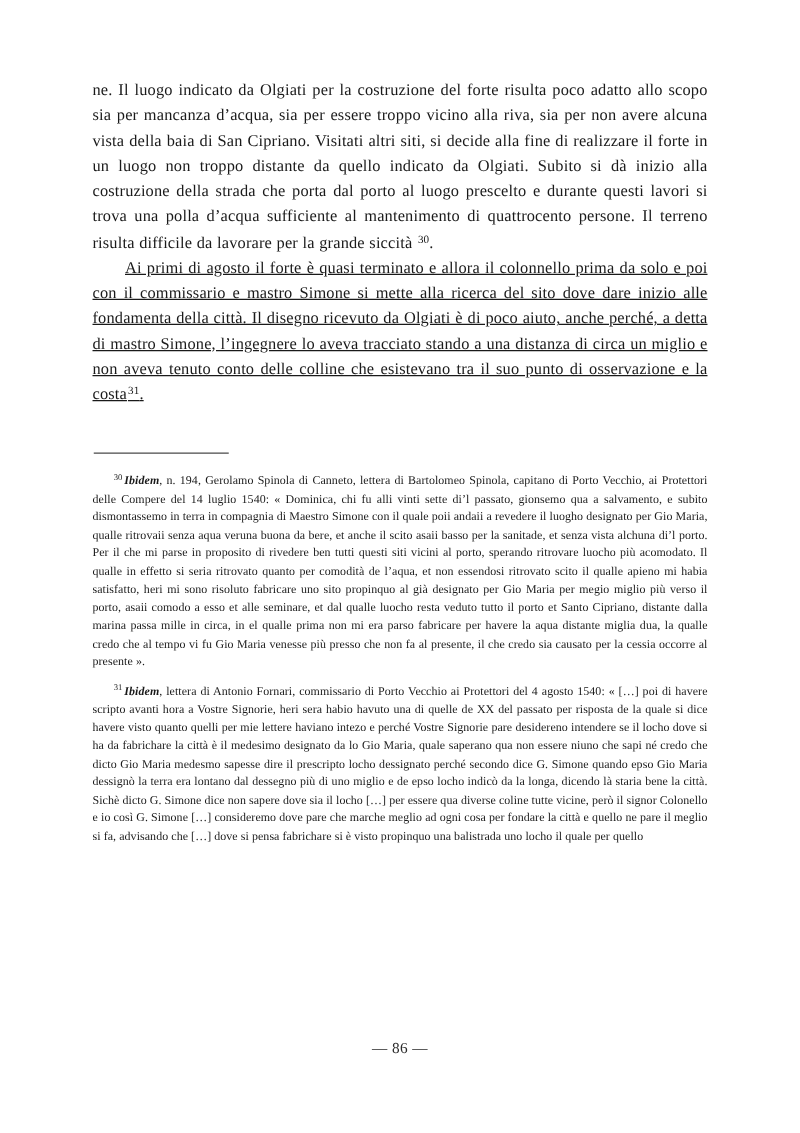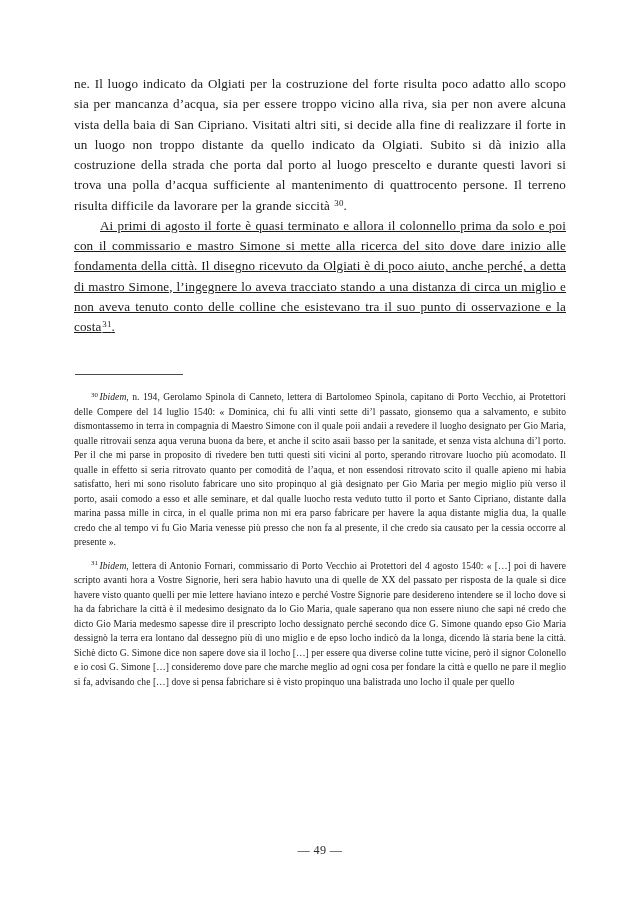--- a/index.html
+++ b/index.html
@@ -9,21 +9,21 @@
     background: #ffffff;
   }
   body {
     font-family: "Liberation Serif", "DejaVu Serif", serif;
     color: #1a1a1a;
   }
   .page {
     position: relative;
     width: 640px;
     height: 892px;
-    margin: 12px auto;
+    margin: 0 auto;
     background: #ffffff;
     overflow: hidden;
     box-sizing: border-box;
   }
   .textblock {
     position: absolute;
     left: 74px;
     top: 62px;
     width: 492px;
   }
@@ -85,20 +85,21 @@
     margin-top: 8.5px;
   }
   .fn-par .fn-mark {
     font-size: 0.72em;
     line-height: 0;
     vertical-align: 0.45em;
     margin-right: 1.5px;
   }
   .it {
     font-style: italic;
+    font-weight: bold;
   }
   
   .folio {
     position: absolute;
     left: 0;
     top: 830px;
     width: 640px;
     text-align: center;
     font-size: 12.2px;
     line-height: 16px;
@@ -116,15 +117,15 @@
     <p class="body-par"><span>Ai primi di agosto il forte è quasi terminato e allora il colonnello prima da solo e poi con il commissario e mastro Simone si mette alla ricerca del sito dove dare inizio alle fondamenta della città. Il disegno ricevuto da Olgiati è di poco aiuto, anche perché, a detta di mastro Simone, l’ingegnere lo aveva tracciato stando a una distanza di circa un miglio e non aveva tenuto conto delle colline che esistevano tra il suo punto di osservazione e la costa</span><sup>31</sup><span>.</span></p>
   </div>
 
   <hr class="fn-rule">
 
   <div class="footnotes">
     <p class="fn-par"><span class="fn-mark">30</span><span class="it">Ibidem</span><span>, n. 194, Gerolamo Spinola di Canneto, lettera di Bartolomeo Spinola, capitano di Porto Vecchio, ai Protettori delle Compere del 14 luglio 1540: « Dominica, chi fu alli vinti sette di’l passato, gionsemo qua a salvamento, e subito dismontassemo in terra in compagnia di Maestro Simone con il quale poii andaii a revedere il luogho designato per Gio Maria, qualle ritrovaii senza aqua veruna buona da bere, et anche il scito asaii basso per la sanitade, et senza vista alchuna di’l porto. Per il che mi parse in proposito di rivedere ben tutti questi siti vicini al porto, sperando ritrovare luocho più acomodato. Il qualle in effetto si seria ritrovato quanto per comodità de l’aqua, et non essendosi ritrovato scito il qualle apieno mi habia satisfatto, heri mi sono risoluto fabricare uno sito propinquo al già designato per Gio Maria per megio miglio più verso il porto, asaii comodo a esso et alle seminare, et dal qualle luocho resta veduto tutto il porto et Santo Cipriano, distante dalla marina passa mille in circa, in el qualle prima non mi era parso fabricare per havere la aqua distante miglia dua, la qualle credo che al tempo vi fu Gio Maria venesse più presso che non fa al presente, il che credo sia causato per la cessia occorre al presente ».</span></p>
     <p class="fn-par"><span class="fn-mark">31</span><span class="it">Ibidem</span><span>, lettera di Antonio Fornari, commissario di Porto Vecchio ai Protettori del 4 agosto 1540: « […] poi di havere scripto avanti hora a Vostre Signorie, heri sera habio havuto una di quelle de XX del passato per risposta de la quale si dice havere visto quanto quelli per mie lettere haviano intezo e perché Vostre Signorie pare desidereno intendere se il locho dove si ha da fabrichare la città è il medesimo designato da lo Gio Maria, quale saperano qua non essere niuno che sapi né credo che dicto Gio Maria medesmo sapesse dire il prescripto locho dessignato perché secondo dice G. Simone quando epso Gio Maria dessignò la terra era lontano dal dessegno più di uno miglio e de epso locho indicò da la longa, dicendo là staria bene la città. Sichè dicto G. Simone dice non sapere dove sia il locho […] per essere qua diverse coline tutte vicine, però il signor Colonello e io così G. Simone […] consideremo dove pare che marche meglio ad ogni cosa per fondare la città e quello ne pare il meglio si fa, advisando che […] dove si pensa fabrichare si è visto propinquo una balistrada uno locho il quale per quello</span></p>
   </div>
 
-  <div class="folio">— 49 —</div>
+  <div class="folio">— 86 —</div>
 
 </div>
 
 </body></html>

